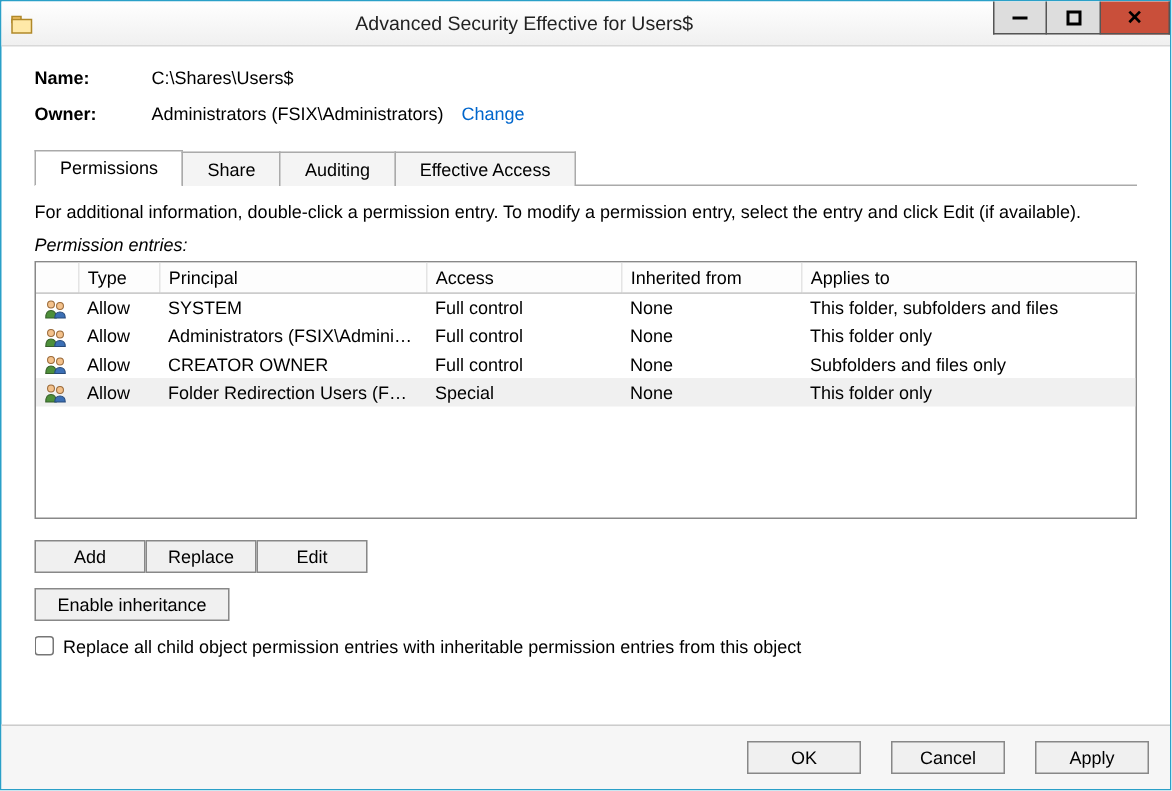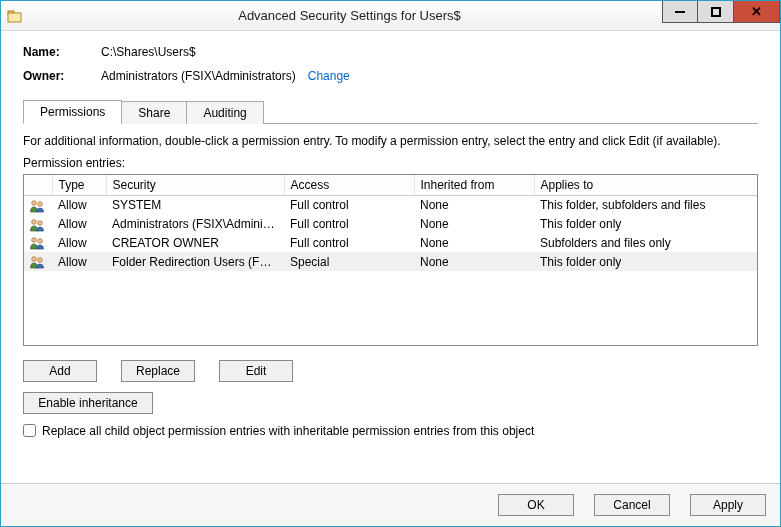--- a/index.html
+++ b/index.html
@@ -108,21 +108,21 @@
     border-bottom: 1px solid #fff;
     top: 1px;
   }
   .tab-body {
     padding-top: 10px;
     flex: 1;
     display: flex;
     flex-direction: column;
   }
   .help-text { margin-bottom: 8px; }
-  .entries-label { margin-bottom: 4px; }
+  .entries-label { margin-bottom: 4px; font-style: italic; }
   .table-wrap {
     border: 1px solid #888;
     height: 172px;
     overflow: hidden;
     background: #fff;
   }
   table {
     width: 100%;
     border-collapse: collapse;
     font-size: 12px;
@@ -144,21 +144,21 @@
     text-overflow: ellipsis;
   }
   tbody tr.selected { background: #f0f0f0; }
   .col-icon { width: 24px; }
   .col-type { width: 54px; }
   .col-principal { width: 178px; max-width:178px; }
   .col-access { width: 130px; }
   .col-inherited { width: 120px; }
   .principal-icon svg { vertical-align: middle; }
 
-  .btn-row { margin-top: 14px; display: flex; gap: 24px; align-items: center; }
+  .btn-row { margin-top: 14px; display: flex; gap: 0; align-items: center; }
   .btn {
     min-width: 74px;
     padding: 3px 12px;
     border: 1px solid #888;
     background: #f0f0f0;
     font-family: inherit;
     font-size: 12px;
     cursor: default;
   }
   .btn.wide { min-width: 130px; text-align: center; }
@@ -186,21 +186,21 @@
 
 <div class="window">
 
   <div class="titlebar">
     <div class="icon-slot">
       <svg width="16" height="16" viewBox="0 0 16 16">
         <rect x="1" y="3" width="6" height="4" fill="#f2c266" stroke="#b08828"></rect>
         <rect x="1" y="5" width="13" height="9" fill="#ffe9a8" stroke="#b08828"></rect>
       </svg>
     </div>
-    <div class="title">Advanced Security Settings for Users$</div>
+    <div class="title">Advanced Security Effective for Users$</div>
     <div class="win-controls">
       <div class="win-btn min">
           <div class="glyph"></div>
         </div>
       <div class="win-btn max">
           <div class="glyph"></div>
         </div>
       <div class="win-btn close">
           <div class="glyph"></div>
         </div>
@@ -216,41 +216,42 @@
     <div class="info-row">
       <div class="info-label">Owner:</div>
       <div class="info-value">Administrators (FSIX\Administrators)</div>
       <span class="link">Change</span>
     </div>
 
     <div class="tabs">
       <div class="tab active">Permissions</div>
       <div class="tab">Share</div>
       <div class="tab">Auditing</div>
+      <div class="tab">Effective Access</div>
     </div>
 
     <div class="tab-body">
       <div class="help-text">For additional information, double-click a permission entry. To modify a permission entry, select the entry and click Edit (if available).</div>
       <div class="entries-label">Permission entries:</div>
 
       <div class="table-wrap">
         <table>
           <colgroup>
             <col class="col-icon">
               <col class="col-type">
               <col class="col-principal">
             <col class="col-access">
               <col class="col-inherited">
               <col>
           </colgroup>
           <thead>
             <tr>
               <th></th>
               <th>Type</th>
-              <th>Security</th>
+              <th>Principal</th>
               <th>Access</th>
               <th>Inherited from</th>
               <th>Applies to</th>
             </tr>
           </thead>
           <tbody id="rows-body">
               <tr>
                 <td class="principal-icon"><svg width="16" height="14" viewBox="0 0 16 14">
                     <circle cx="4" cy="4" r="2.3" fill="#f3c18b" stroke="#9a6a3a" stroke-width="0.7"></circle>
                     <path d="M0.5 13 Q0.5 8 4 8 Q7.5 8 7.5 13 Z" fill="#4d8f3a" stroke="#37612a" stroke-width="0.7"></path>

